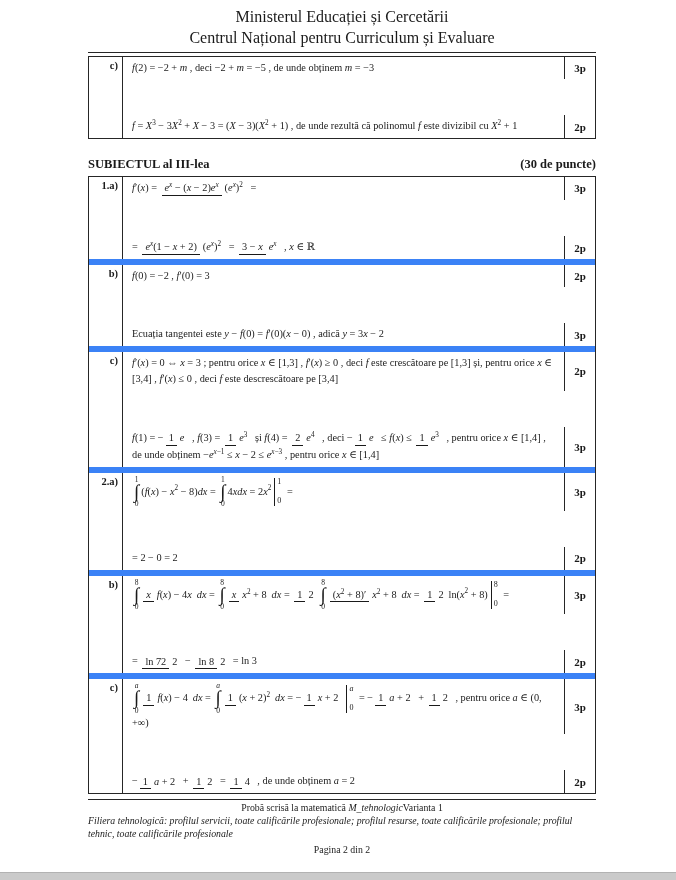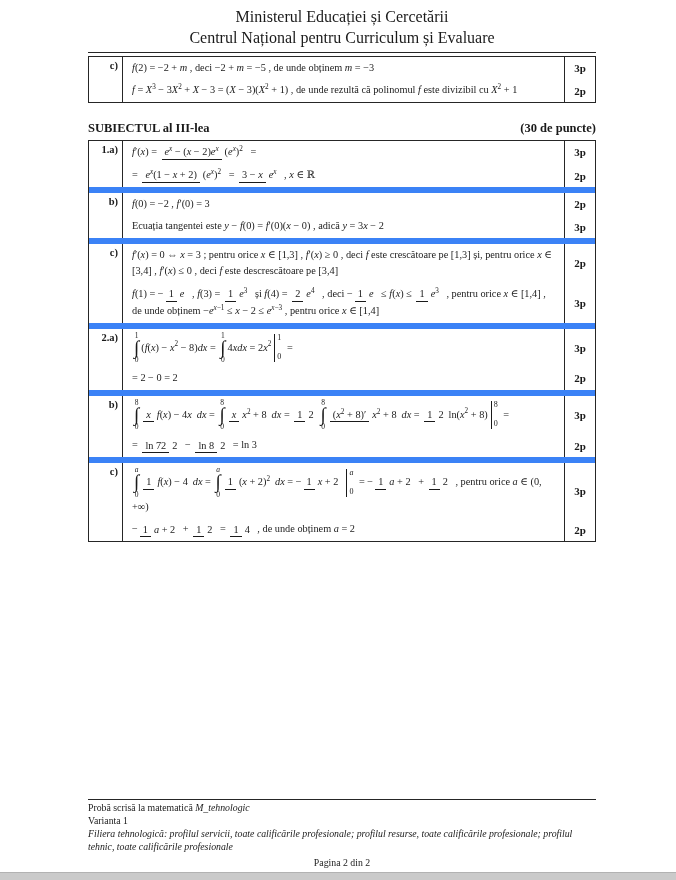--- a/index.html
+++ b/index.html
@@ -10,35 +10,35 @@
   }
   .content{position:absolute;left:88px;top:0;width:508px;}
   .doc-header{padding-top:7px;text-align:center;font-size:16px;line-height:1.3;}
   .header-rule{border-top:1px solid #262626;margin-top:3px;}
   .btable{border:1.3px solid #262626;margin-top:3px;background:#fff;}
   .btable.second{margin-top:0;}
   .sec-heading{display:flex;justify-content:space-between;font-weight:bold;font-size:12.5px;margin:18px 0 4px 0;}
   .trow{display:flex;border-bottom:6px solid #3b82f6;}
   .trow:last-child{border-bottom:none;}
   .cell-label{width:34px;min-width:34px;border-right:1px solid #262626;font-weight:bold;font-size:10.5px;text-align:right;padding:3px 4px 0 0;box-sizing:border-box;}
-  .row-main{flex:1;display:flex;flex-direction:column;min-width:0;}
+  .row-main{flex:1;display:flex;flex-direction:column;min-width:0;gap:36px;}
   .item{display:flex;flex:1;}
   .item-content{flex:1;padding:3px 6px 3px 9px;font-size:10.3px;line-height:1.6;min-width:0;}
   .item-points{width:30px;min-width:30px;border-left:1px solid #262626;display:flex;align-items:center;justify-content:center;font-weight:bold;font-size:11px;}
   .v{font-style:italic;}
   sup{font-size:0.7em;}
   .frac{display:inline-flex;flex-direction:row;vertical-align:middle;text-align:center;margin:1px 2px;}
   .frac .num{border-bottom:1px solid #1a1a1a;padding:0 3px;line-height:1.3;display:block;}
   .frac .den{padding:0 3px;line-height:1.3;display:block;}
   .intg{display:inline-flex;flex-direction:column;align-items:center;vertical-align:middle;margin:0 2px;line-height:1;}
   .intg .bound{font-size:7.5px;line-height:1.1;}
   .intg .sign{font-size:19px;line-height:0.85;}
   .evalbar{display:inline-flex;flex-direction:column;justify-content:space-between;vertical-align:middle;border-left:1px solid #1a1a1a;padding-left:2px;margin:0 3px;height:28px;font-size:8px;line-height:1.1;box-sizing:border-box;}
   .doc-footer{position:absolute;left:88px;top:799px;width:508px;border-top:1px solid #262626;font-size:9.8px;line-height:1.32;padding-top:2px;}
-  .f-row{display:flex;justify-content:flex-start;flex-direction:column;}
+  .f-row{display:flex;justify-content:center;}
   .f-italic{font-style:italic;}
   .f-page{text-align:center;margin-top:3px;}
   .scan-edge{position:absolute;left:0;right:0;bottom:0;height:7px;background:#cacaca;border-top:1px solid #b2b2b2;}
 </style>
 </head>
 <body>
 
 <div class="page">
   <div class="content">
     <div class="doc-header">

